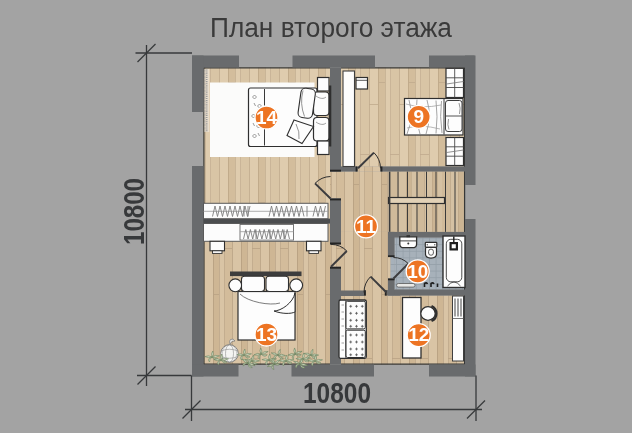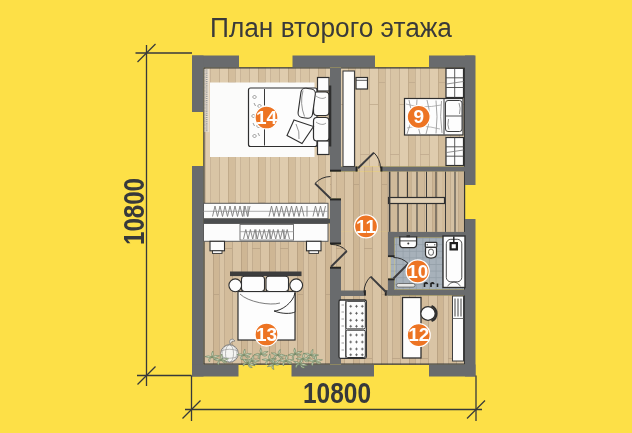--- a/index.html
+++ b/index.html
@@ -1,16 +1,16 @@
 <!DOCTYPE html>
 <html><head>
 <meta charset="utf-8">
 <style>
   html,body{margin:0;padding:0;background:#000;}
-  #stage{position:relative;width:632px;height:433px;background:#fde047;overflow:hidden;}
+  #stage{position:relative;width:632px;height:433px;background:#a3a3a3;overflow:hidden;}
   svg{position:absolute;left:0;top:0;}
   text{font-family:"Liberation Sans",sans-serif;}
 </style>
 </head>
 <body>
 <div id="stage">
 <svg width="632" height="433" viewBox="0 0 632 433">
 <defs>
   <pattern id="wL" width="30" height="120" patternUnits="userSpaceOnUse">
     <rect width="30" height="120" fill="#dfccae"></rect>

